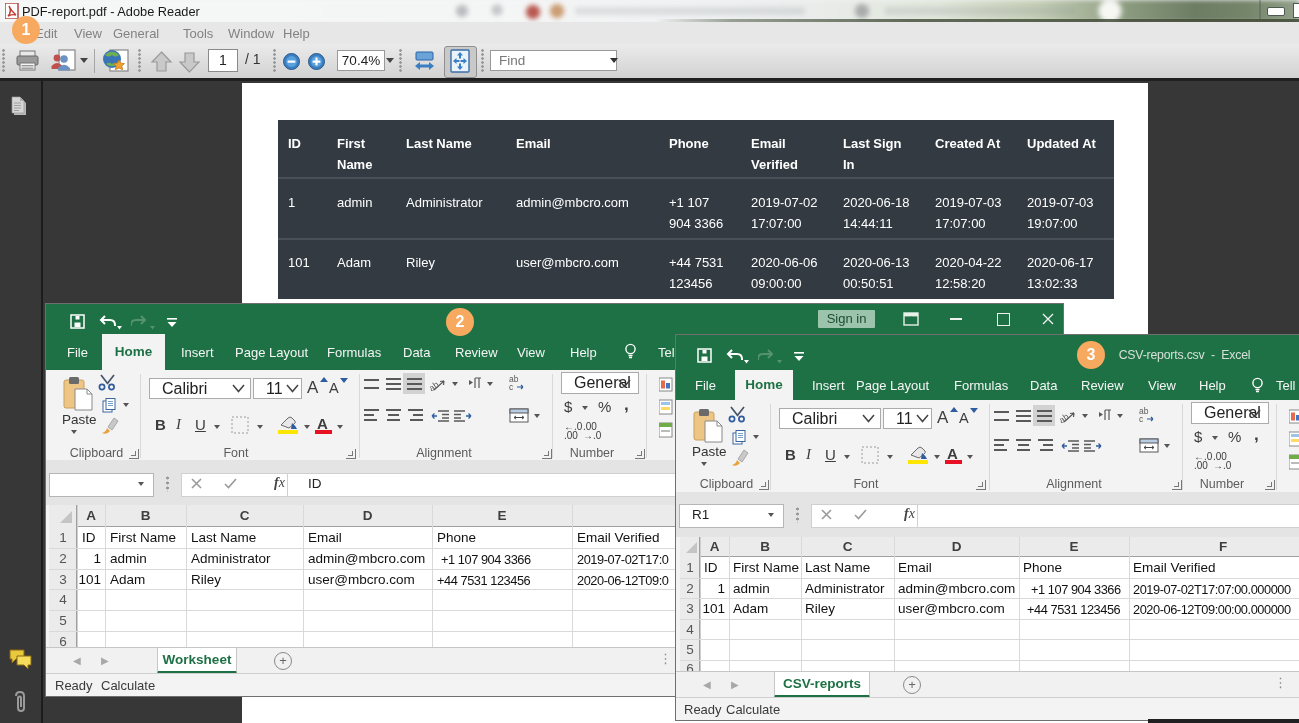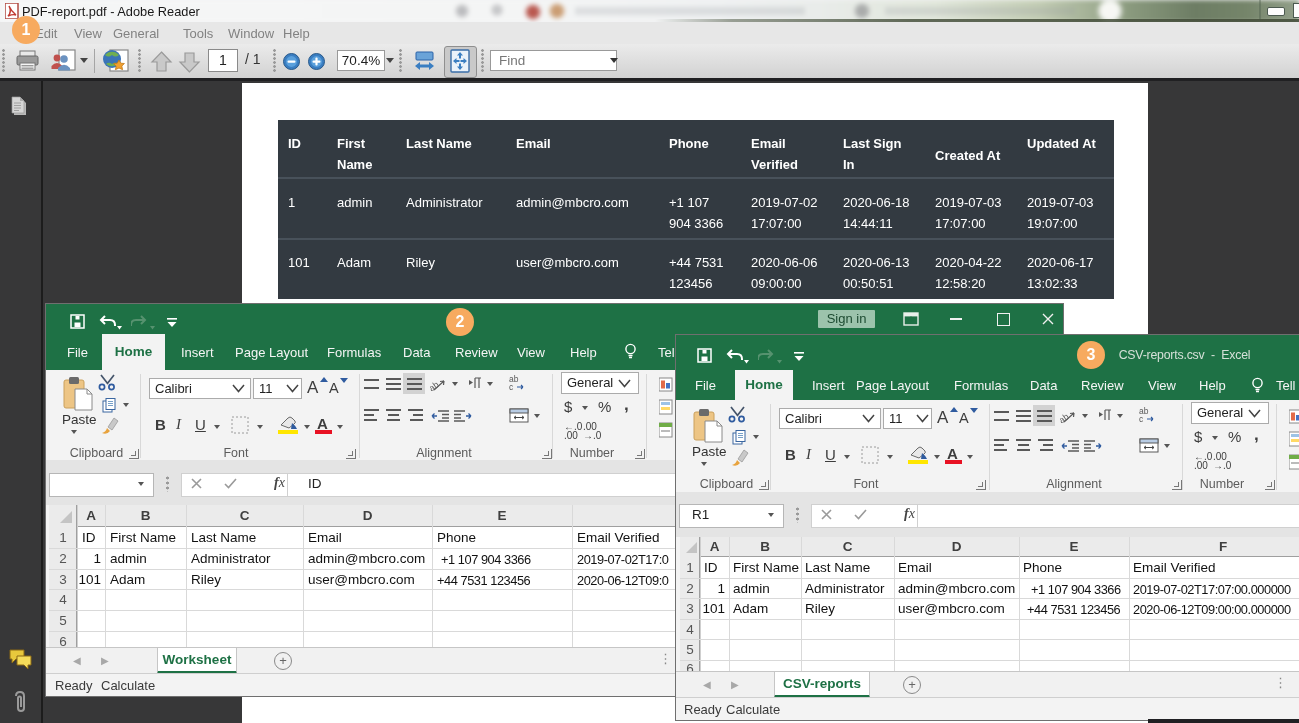--- a/index.html
+++ b/index.html
@@ -29,21 +29,21 @@
   .xl-grid{position:absolute;background:#fff;}
   .sheetbar{position:absolute;left:0;width:100%;background:#f1f1f1;border-top:1px solid #c6c6c6;}
   .sheettab{position:absolute;background:#fff;color:#1e7145;font-weight:bold;font-size:13.5px;text-align:center;border-bottom:3px solid #1e7145;border-left:1px solid #c6c6c6;border-right:1px solid #c6c6c6;}
   .statusbar{position:absolute;left:0;width:100%;background:#f3f3f3;border-top:1px solid #cfcfcf;color:#3a3a3a;font-size:13px;padding-left:8px;}
   .numcircle{position:absolute;width:28px;height:28px;border-radius:50%;background:#f7aa5f;color:#fff;
     font-size:16px;font-weight:bold;text-align:center;line-height:28px;z-index:30;}
   .grip{position:absolute;top:5px;width:4px;height:24px;
     background-image:radial-gradient(circle at 1.5px 1.5px,#9a9a9a 1px,transparent 1.6px);background-size:4px 4px;}
   .t{position:absolute;white-space:nowrap;}
   .vline{position:absolute;width:1px;background:#d8d8d8;}
-  .combo{position:absolute;background:#fff;border:1px solid #ababab;font-size:13px;color:#222;line-height:19px;padding-left:5px;box-sizing:border-box;}
+  .combo{position:absolute;background:#fff;border:1px solid #ababab;font-size:16px;color:#222;line-height:19px;padding-left:12px;box-sizing:border-box;}
   .chev2{position:absolute;width:0;height:0;border-left:3.5px solid transparent;border-right:3.5px solid transparent;border-top:4px solid #555;}
   .lines3{position:absolute;width:15px;height:12px;}
   .lines3 i{position:absolute;height:2px;background:#595959;display:block;}
   .glab{position:absolute;font-size:12.5px;color:#5c5c5c;}
   .dlaunch{position:absolute;width:9px;height:9px;border-right:1.4px solid #777;border-bottom:1.4px solid #777;}
   .dlaunch:after{content:"";position:absolute;right:2px;bottom:2px;width:4px;height:4px;border-right:1.4px solid #777;border-bottom:1.4px solid #777;}
 </style></head>
 <body>
 
 <div class="ab" id="titlebar">
@@ -150,21 +150,21 @@
     <div class="ab" id="pdftable">
       <div class="rowline" style="top:57px"></div>
       <div class="rowline" style="top:118px"></div>
       <div class="cell hd" style="left:10px;top:13px;width:39px">ID</div>
       <div class="cell hd" style="left:59px;top:13px;width:50px">First Name</div>
       <div class="cell hd" style="left:128px;top:13px;width:95px">Last Name</div>
       <div class="cell hd" style="left:238px;top:13px;width:135px">Email</div>
       <div class="cell hd" style="left:391px;top:13px;width:66px">Phone</div>
       <div class="cell hd" style="left:473px;top:13px;width:60px">Email Verified</div>
       <div class="cell hd" style="left:565px;top:13px;width:68px">Last Sign In</div>
-      <div class="cell hd" style="left:657px;top:25px;width:76px">Created At</div>
+      <div class="cell hd" style="left:657px;top:13px;width:76px">Created At</div>
       <div class="cell hd" style="left:749px;top:13px;width:80px">Updated At</div>
       <div class="cell" style="left:10px;top:72px;width:39px">1</div>
       <div class="cell" style="left:59px;top:72px;width:55px">admin</div>
       <div class="cell" style="left:128px;top:72px;width:95px">Administrator</div>
       <div class="cell" style="left:238px;top:72px;width:135px">admin@mbcro.com</div>
       <div class="cell" style="left:391px;top:72px;width:62px">+1 107 904 3366</div>
       <div class="cell" style="left:473px;top:72px;width:75px">2019-07-02 17:07:00</div>
       <div class="cell" style="left:565px;top:72px;width:75px">2020-06-18 14:44:11</div>
       <div class="cell" style="left:657px;top:72px;width:75px">2019-07-03 17:07:00</div>
       <div class="cell" style="left:749px;top:72px;width:75px">2019-07-03 19:07:00</div>

